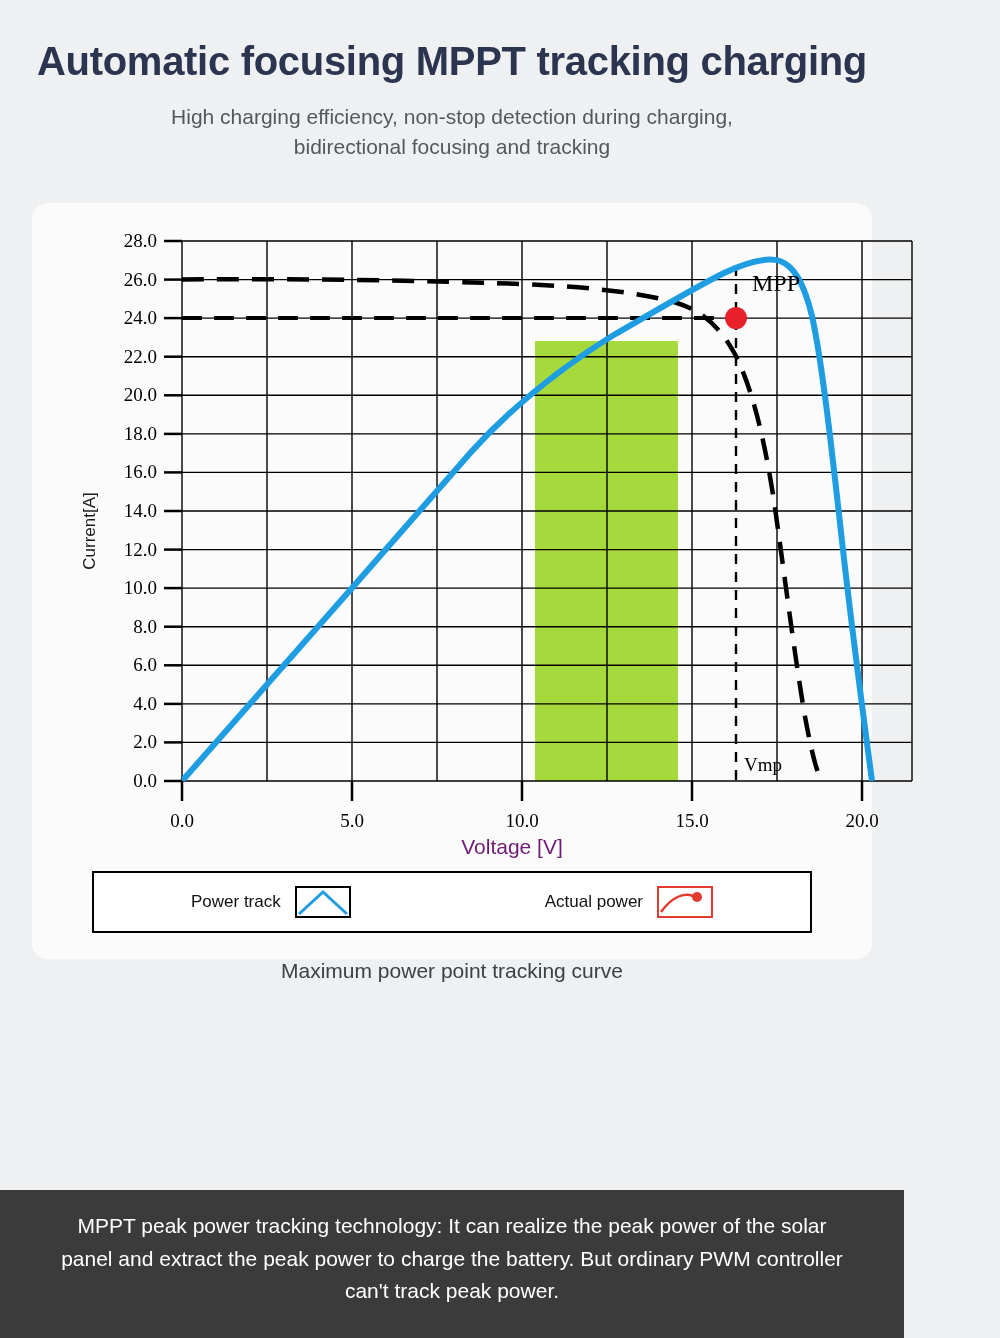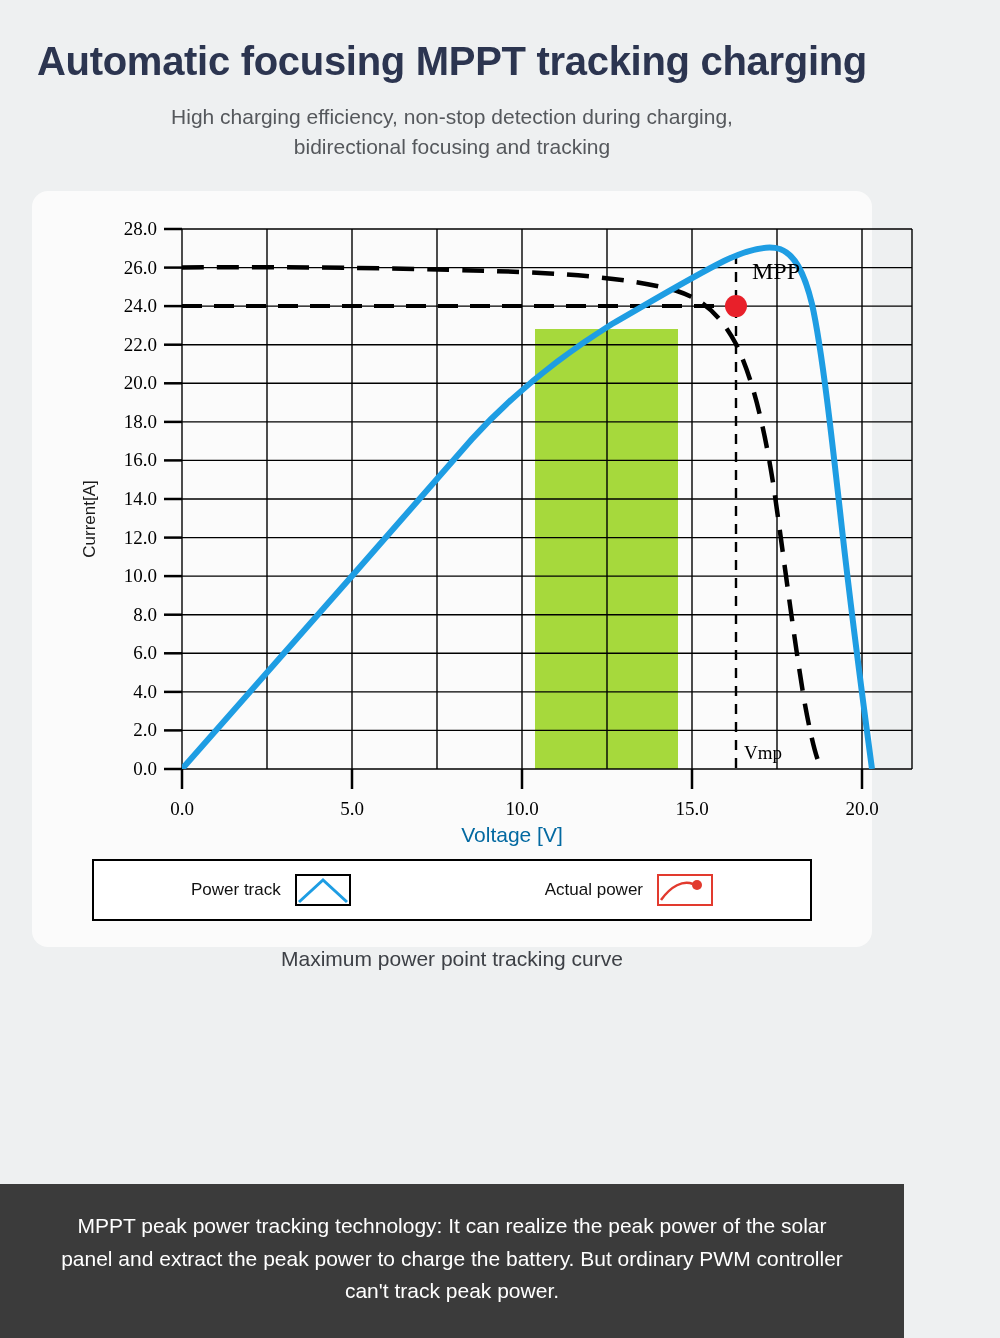--- a/index.html
+++ b/index.html
@@ -24,21 +24,21 @@
   .headline {
     margin: 38px 20px 0 20px;
     text-align: center;
     font-size: 40px;
     font-weight: bold;
     color: #2c3550;
     letter-spacing: -0.3px;
     line-height: 1.15;
   }
   .subhead {
-    margin: 18px auto 0 auto;
+    margin: 18px auto 12px auto;
     width: 640px;
     text-align: center;
     font-size: 21px;
     color: #55585c;
     line-height: 1.45;
   }
   .card {
     margin: 28px 32px 0 32px;
     background: #fbfbfb;
     border-radius: 16px;
@@ -60,21 +60,21 @@
     color: #1a1a1a;
     white-space: nowrap;
   }
   .xlabel {
     position: absolute;
     left: 0;
     right: 0;
     top: 614px;
     text-align: center;
     font-size: 21px;
-    color: #0369a1;
+    color: #701a75;
   }
   .legend {
     margin: 10px 40px 0 40px;
     border: 2px solid #000;
     height: 58px;
     display: flex;
     align-items: center;
     justify-content: space-around;
     background: #fff;
   }
@@ -97,21 +97,21 @@
   .swatch.actual { border-color: #e23a2e; }
   .caption {
     text-align: center;
     font-size: 21px;
     color: #3d4046;
   }
   .footer {
     margin-top: auto;
     background: #3b3b3b;
     color: #ffffff;
-    padding: 26px 54px 30px 54px;
+    padding: 20px 54px 30px 54px;
     box-sizing: border-box;
     text-align: center;
     font-size: 21px;
     line-height: 1.55;
   }
   text { font-family: "Liberation Serif", serif; }
 </style>
 </head>
 <body>
 

